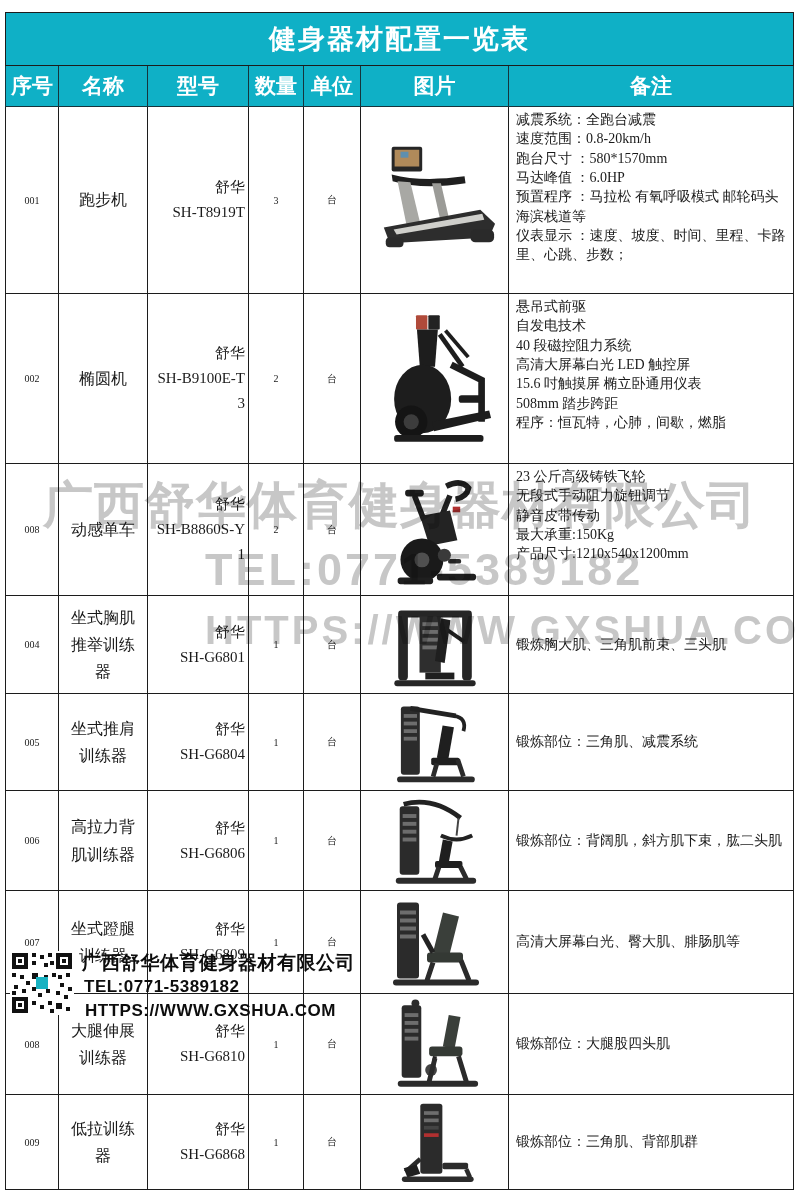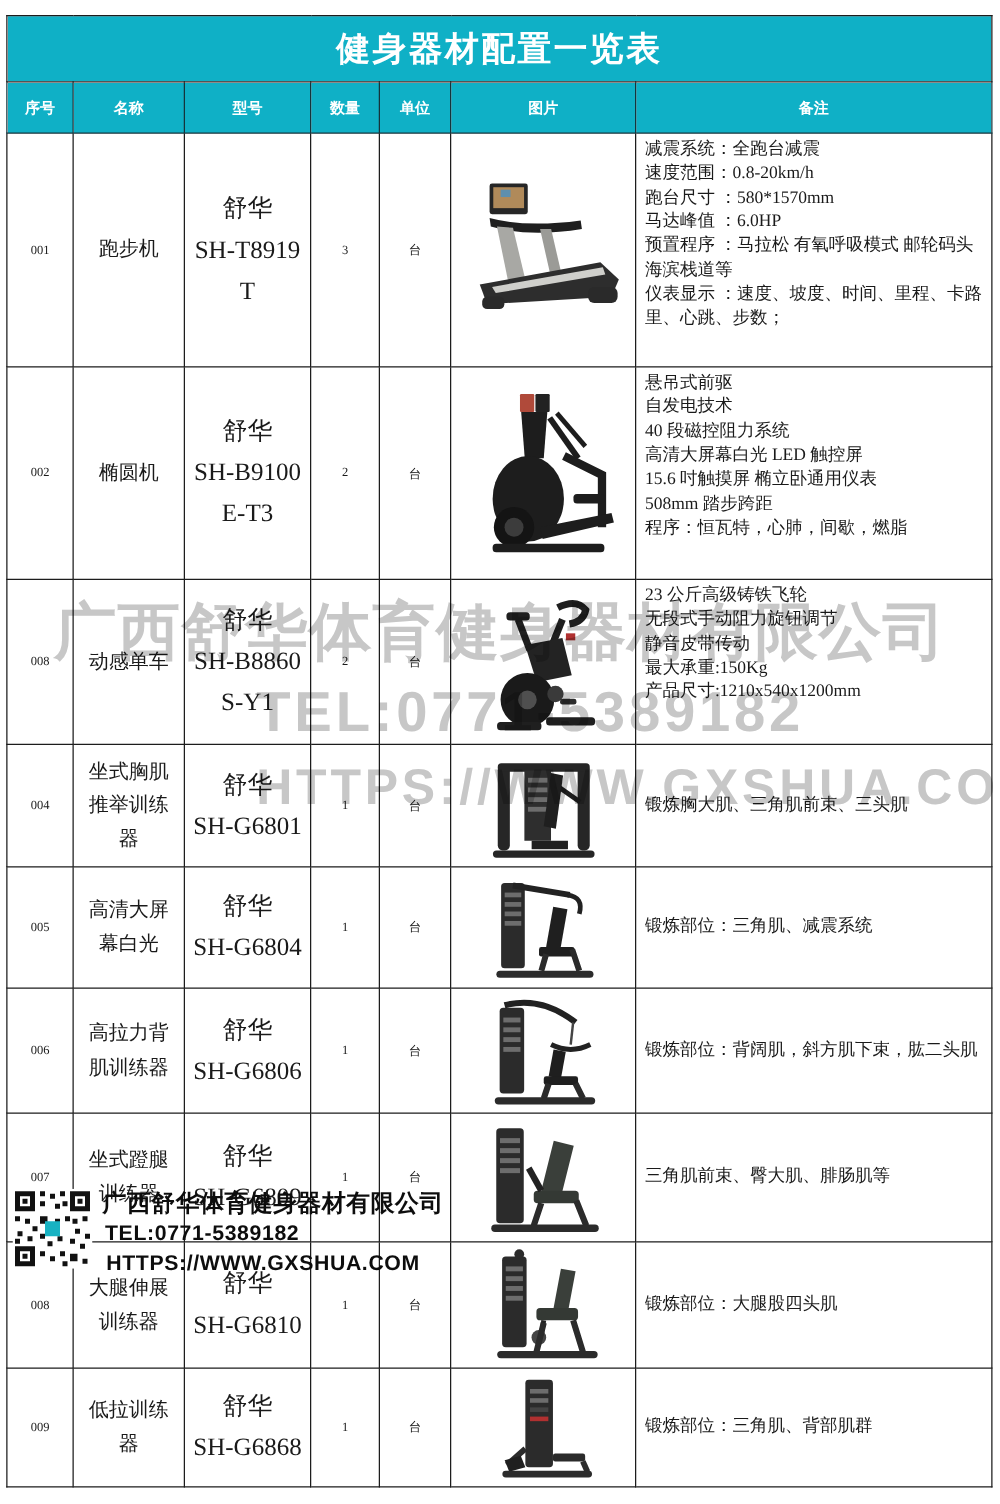--- a/index.html
+++ b/index.html
@@ -3,24 +3,24 @@
 <meta charset="utf-8">
 <style>
   html,body{margin:0;padding:0;background:#ffffff;}
   .page{position:relative;width:800px;height:1203px;background:#fff;overflow:hidden;
         font-family:"Liberation Serif", serif;color:#1a1a1a;}
   table.sheet{position:absolute;left:5px;top:12px;width:788px;border-collapse:collapse;table-layout:fixed;}
   table.sheet td, table.sheet th{border:1px solid #1c1c1c;overflow:hidden;}
   .title-cell{background:#0fb0c6;color:#fff;text-align:center;font-family:"Liberation Sans",sans-serif;
         font-weight:bold;font-size:27px;height:50px;letter-spacing:2px;border:2px solid #15343c;}
   tr.head th{background:#0fb0c6;color:#fff;font-family:"Liberation Sans",sans-serif;
-        font-weight:bold;font-size:12px;height:38px;border:1.5px solid #15343c;}
+        font-weight:bold;font-size:21px;height:38px;border:1.5px solid #15343c;}
   td.c-no,td.c-qty,td.c-unit{text-align:center;font-size:10px;}
   td.c-name{text-align:center;font-size:16px;line-height:1.7;padding:0 6px;}
-  td.c-model{text-align:center;font-size:20px;line-height:1.65;padding:0 3px;word-break:break-all;}
+  td.c-model{text-align:right;font-size:15px;line-height:1.65;padding:0 3px;word-break:break-all;}
   td.c-img{text-align:center;vertical-align:middle;padding:2px;}
   td.c-notes{font-size:14px;line-height:1.38;padding:3px 4px 3px 7px;vertical-align:middle;}
   tr.vtop td.c-notes{vertical-align:top;}
   .preline{white-space:pre-line;}
   tr.r1{height:187px} tr.r2{height:170px} tr.r3{height:132px} tr.r4{height:98px} tr.r5{height:97px}
   tr.r6{height:100px} tr.r7{height:103px} tr.r8{height:101px} tr.r9{height:94px}
   
   .wm{position:absolute;color:#c7c7c7;font-family:"Liberation Sans",sans-serif;font-weight:bold;
       white-space:nowrap;mix-blend-mode:multiply;pointer-events:none;z-index:5;}
   .wm1{left:6px;top:472px;width:788px;text-align:center;font-size:50px;letter-spacing:1px;}
@@ -176,21 +176,21 @@
           <path d="M60 30 L80 44" stroke="#1f1f1f" stroke-width="4"></path>
           <rect x="40" y="76" width="30" height="7" fill="#1f1f1f"></rect>
           <rect x="8" y="84" width="84" height="6" rx="3" fill="#262626"></rect>
         </svg>
       </td>
       <td class="c-notes preline">锻炼胸大肌、三角肌前束、三头肌</td>
     </tr>
 
     <tr class="r5">
       <td class="c-no">005</td>
-      <td class="c-name">高清大屏幕白光</td>
+      <td class="c-name">坐式推肩训练器</td>
       <td class="c-model preline">舒华
 SH-G6804</td>
       <td class="c-qty">1</td>
       <td class="c-unit">台</td>
       <td class="c-img">
         <svg class="eq" width="96" height="90" viewBox="0 0 100 95">
           <rect x="14" y="10" width="20" height="72" rx="3" fill="#2b2b2b"></rect>
           <rect x="17" y="18" width="14" height="4" fill="#6d6d6d"></rect>
               <rect x="17" y="26" width="14" height="4" fill="#6d6d6d"></rect>
           <rect x="17" y="34" width="14" height="4" fill="#6d6d6d"></rect>
@@ -246,21 +246,21 @@
               <rect x="15" y="24" width="16" height="4" fill="#6d6d6d"></rect>
           <rect x="15" y="32" width="16" height="4" fill="#6d6d6d"></rect>
               <rect x="15" y="40" width="16" height="4" fill="#6d6d6d"></rect>
           <polygon points="58,18 74,22 64,62 48,58" fill="#3a3f3a"></polygon>
           <rect x="42" y="58" width="36" height="10" rx="3" fill="#343934"></rect>
           <path d="M38 40 L48 58" stroke="#222" stroke-width="5"></path>
           <path d="M76 66 L84 86 M48 68 L42 86" stroke="#2b2b2b" stroke-width="5"></path>
           <rect x="8" y="85" width="86" height="6" rx="3" fill="#2b2b2b"></rect>
         </svg>
       </td>
-      <td class="c-notes preline">三角肌前束、臀大肌、腓肠肌等</td>
+      <td class="c-notes preline">高清大屏幕白光、臀大肌、腓肠肌等</td>
     </tr>
 
     <tr class="r8">
       <td class="c-no">008</td>
       <td class="c-name">大腿伸展训练器</td>
       <td class="c-model preline">舒华
 SH-G6810</td>
       <td class="c-qty">1</td>
       <td class="c-unit">台</td>
       <td class="c-img">

